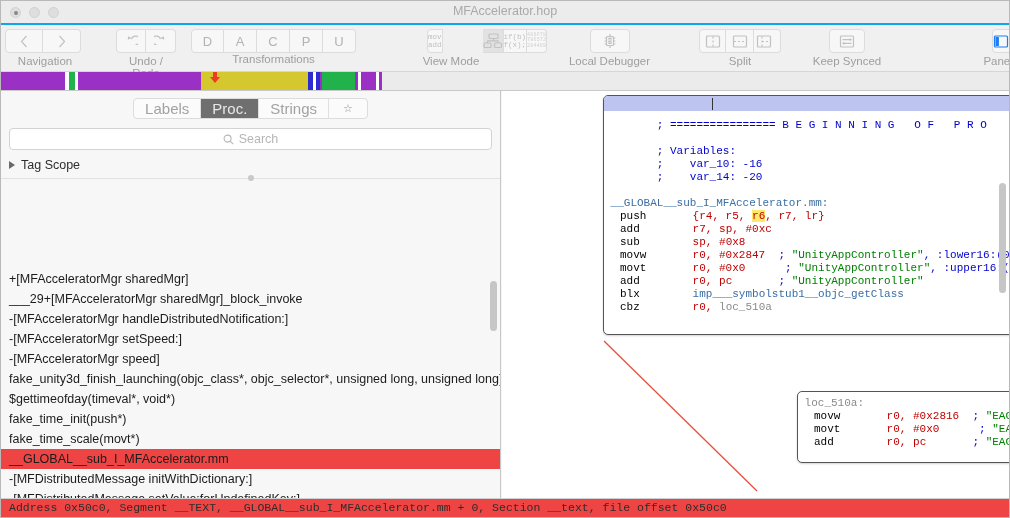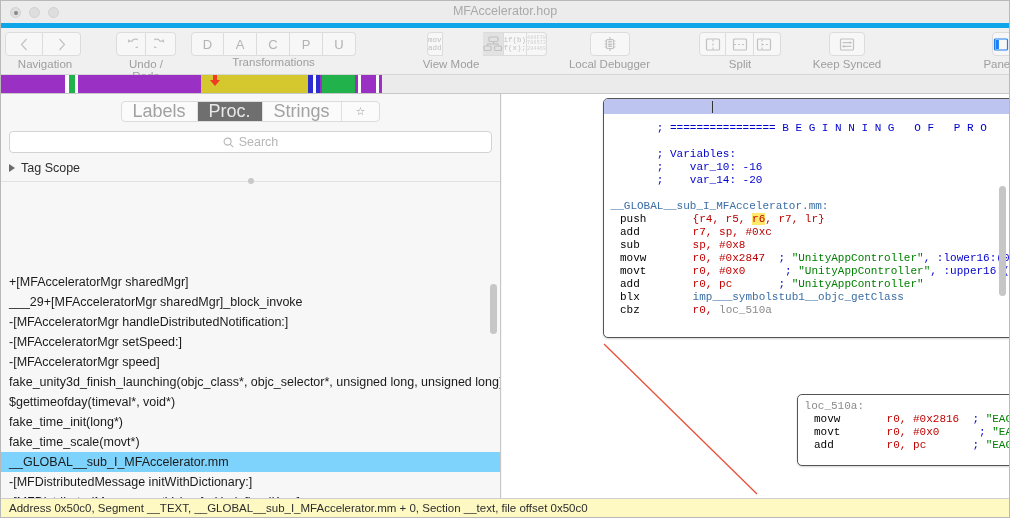--- a/index.html
+++ b/index.html
@@ -7,21 +7,21 @@
     width:1010px;height:518px;overflow:hidden;
     font-family:"Liberation Sans",sans-serif;
     background:#ffffff;
     -webkit-font-smoothing:antialiased;
   }
   .app{position:relative;width:1010px;height:518px;box-sizing:border-box;
        border:1px solid #b9b9b9;overflow:hidden;background:#f6f6f6;}
 
   
   .titlebar{position:relative;height:22px;background:#ececec;
-            border-bottom:5px solid #0ea5e9;}
+            border-bottom:2px solid #0ea5e9;}
   .lights{position:absolute;left:9px;top:6px;display:flex;gap:8px;}
   .light{width:11px;height:11px;border-radius:50%;background:#dedede;
          border:1px solid #d2d2d2;box-sizing:border-box;
          display:flex;align-items:center;justify-content:center;}
   .light .dot{width:4px;height:4px;border-radius:50%;background:#888;}
   .wtitle{position:absolute;left:0;right:0;top:3px;text-align:center;
           font-size:12.5px;color:#a9a9a9;}
 
   
   .toolbar{position:relative;height:46px;background:#f0f0f0;
@@ -65,21 +65,21 @@
   .body{position:relative;height:431px;}
   .left{position:absolute;left:0;top:0;width:500px;bottom:0;background:#f7f7f7;
         border-right:1px solid #c6c6c6;box-sizing:border-box;}
   .right{position:absolute;left:501px;top:0;right:0;bottom:0;background:#fff;}
 
   
   .tabrow{display:flex;justify-content:center;padding-top:7px;}
   .segctl{display:flex;border:1px solid #dcdcdc;border-radius:4px;overflow:hidden;
           background:#fbfbfb;height:19px;}
   .segbtn{display:flex;align-items:center;justify-content:center;
-          font-size:18px;color:#a2a2a2;padding:0 11px;box-sizing:border-box;}
+          font-size:15px;color:#a2a2a2;padding:0 11px;box-sizing:border-box;}
   .segbtn + .segbtn{border-left:1px solid #e0e0e0;}
   .segbtn.act{background:#6f6f6f;color:#e8e8e8;}
   .segbtn.star{padding:0 14px;color:#9a9a9a;font-size:11px;}
 
   .searchwrap{margin:9px 8px 0 8px;}
   .searchbox{height:20px;border:1px solid #d3d3d3;border-radius:4px;background:#fff;
              display:flex;align-items:center;justify-content:center;gap:5px;}
   .searchbox .sph{font-size:12.5px;color:#b6b6b6;}
 
   .tagscope{display:flex;align-items:center;gap:6px;margin:8px 0 0 8px;}
@@ -87,21 +87,21 @@
        border-top:4.5px solid transparent;border-bottom:4.5px solid transparent;}
   .tagscope .lbl{font-size:12.5px;color:#2d2d2d;}
 
   .divider{margin-top:6px;height:1px;background:#e2e2e2;position:relative;}
   .divider .grip{position:absolute;left:50%;top:-3px;margin-left:-3px;
                  width:6px;height:6px;border-radius:50%;background:#c9c9c9;}
 
   .proclist{position:absolute;left:0;right:0;top:178px;bottom:0;overflow:hidden;}
   .prow{height:20px;line-height:20px;padding-left:8px;font-size:12.5px;color:#1b1b1b;
         white-space:nowrap;overflow:hidden;}
-  .prow.sel{background:#7dd3fc;}
+  .prow.sel{background:#ef4444;}
 
   .vscroll{position:absolute;right:3px;top:190px;width:7px;height:238px;}
   .vscroll .thumb{position:absolute;left:0;top:0;width:7px;height:50px;
                   border-radius:4px;background:#c6c6c6;}
 
   
   .canvas{position:absolute;left:0;top:0;right:0;bottom:0;overflow:hidden;}
   .cfgblock{position:absolute;background:#fff;border:1px solid #555;
             border-radius:5px;box-shadow:0 1px 2px rgba(0,0,0,.18);
             overflow:hidden;box-sizing:border-box;}
@@ -120,21 +120,21 @@
 
   .hscroll{position:absolute;left:0;right:0;bottom:2px;height:12px;}
   .hscroll .thumb{position:absolute;left:48px;top:2px;width:155px;height:8px;
                   border-radius:4px;background:#c0c0c0;}
   .rvscroll{position:absolute;right:3px;top:92px;width:7px;height:110px;}
   .rvscroll .thumb{position:absolute;left:0;top:0;width:7px;height:110px;
                    border-radius:4px;background:#c6c6c6;}
 
   
   .status{position:absolute;left:0;right:0;bottom:0;height:18px;
-          background:#fef9c3;border-top:1px solid #cfcfcf;}
+          background:#ef4444;border-top:1px solid #cfcfcf;font-family:Liberation Mono, monospace;}
   .status .txt{font-size:11.5px;color:#2d2d2d;line-height:18px;padding-left:8px;}
 </style>
 </head>
 <body>
 
 <div class="app">
 
   <div class="titlebar">
     <div class="lights">
       <div class="light">
@@ -368,21 +368,21 @@
       </div>
 
       <div class="proclist" id="proclist">
           <div class="prow">+[MFAcceleratorMgr sharedMgr]</div>
           <div class="prow">___29+[MFAcceleratorMgr sharedMgr]_block_invoke</div>
           <div class="prow">-[MFAcceleratorMgr handleDistributedNotification:]</div>
           <div class="prow">-[MFAcceleratorMgr setSpeed:]</div>
           <div class="prow">-[MFAcceleratorMgr speed]</div>
           <div class="prow">fake_unity3d_finish_launching(objc_class*, objc_selector*, unsigned long, unsigned long)</div>
           <div class="prow">$gettimeofday(timeval*, void*)</div>
-          <div class="prow">fake_time_init(long*)</div>
+          <div class="prow">fake_time_init(push*)</div>
           <div class="prow">fake_time_scale(movt*)</div>
           <div class="prow sel">__GLOBAL__sub_I_MFAccelerator.mm</div>
           <div class="prow">-[MFDistributedMessage initWithDictionary:]</div>
           <div class="prow">-[MFDistributedMessage setValue:forUndefinedKey:]</div>
           <div class="prow">-[MFDistributedMessage msgType]</div>
         </div>
 
       <div class="vscroll">
         <div class="thumb"></div>
       </div>

